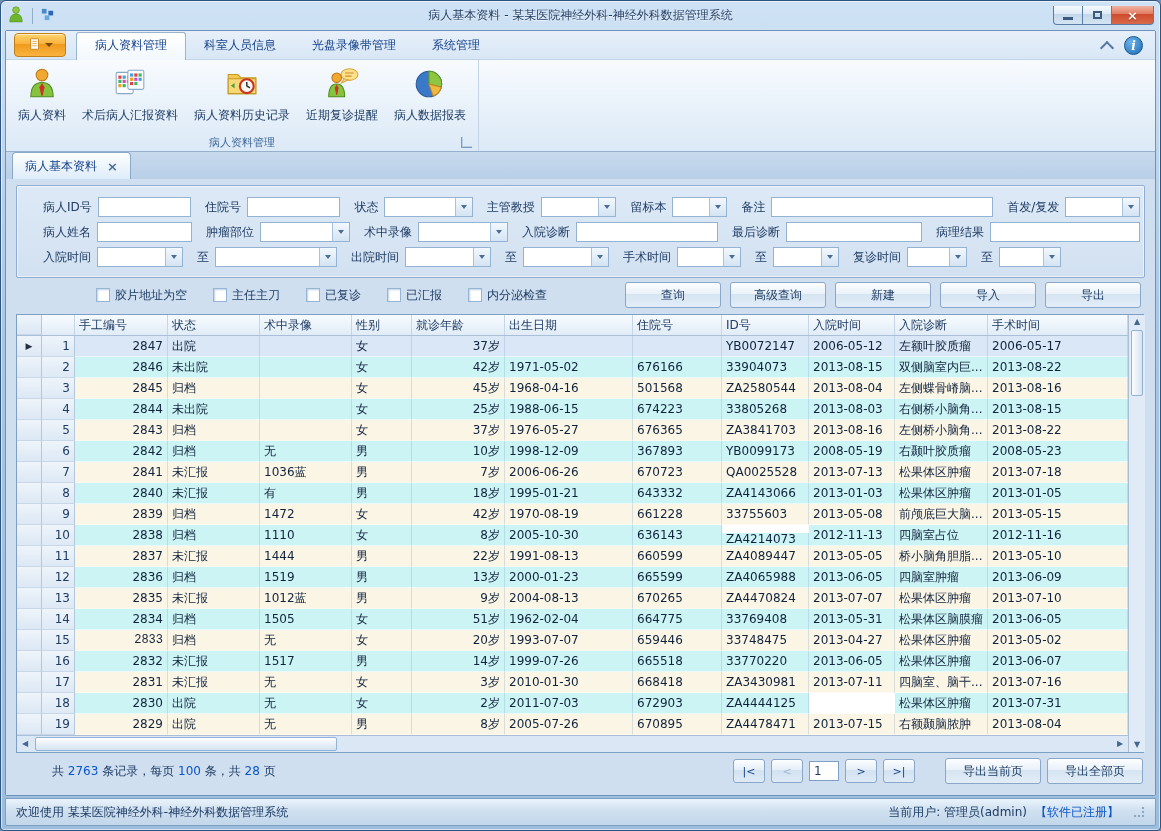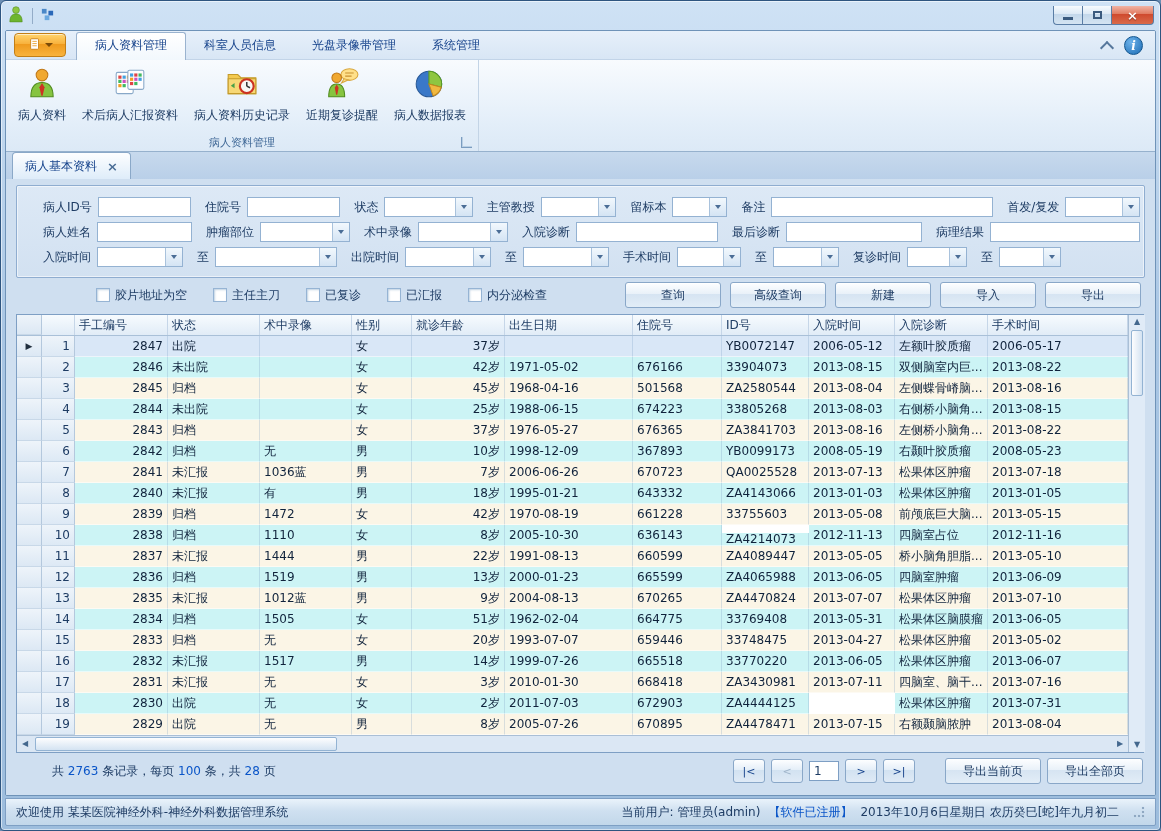--- a/index.html
+++ b/index.html
@@ -136,20 +136,21 @@
             <circle cx="16" cy="9" r="6" fill="#8ec641" stroke="#4f8a1d"></circle>
             <path d="M5 30 C5 19 10 16 16 16 C22 16 27 19 27 30 Z" fill="#6db52e" stroke="#4f8a1d"></path>
           </svg></span>
       <div class="tb-sep"></div>
       <span id="qa-icon"><svg width="15" height="15" viewBox="0 0 16 16">
             <rect x="2" y="2" width="5" height="5" fill="#4a88c8"></rect>
             <rect x="9" y="4" width="5" height="5" fill="#2a68b8"></rect>
             <rect x="5" y="9" width="5" height="5" fill="#6aa8e0"></rect>
           </svg></span>
     </div>
+    <div class="title-text">病人基本资料 - 某某医院神经外科-神经外科数据管理系统</div>
     <div class="win-controls">
       <div class="win-btn min">
           <div class="glyph-min"></div>
         </div>
       <div class="win-btn max">
           <div class="glyph-max"></div>
         </div>
       <div class="win-btn close">
           <span>×</span>
         </div>
@@ -597,21 +598,21 @@
                 <div class="gc row-cyan " style="width: 128px;">1962-02-04</div>
                 <div class="gc row-cyan " style="width: 89px;">664775</div>
                 <div class="gc row-cyan " style="width: 87px;">33769408</div>
                 <div class="gc row-cyan " style="width: 86px;">2013-05-31</div>
                 <div class="gc row-cyan " style="width: 93px;">松果体区脑膜瘤</div>
                 <div class="gc row-cyan " style="width: 140px;">2013-06-05</div>
               </div>
               <div class="grow">
                 <div class="markercell"></div>
                 <div class="gc numcell r" style="width: 33px;">15</div>
-                <div class="gc row-cream r" style="width: 93px;">2833</div>
+                <div class="gc row-cream r" style="width: 93px; font-family: Liberation Mono, monospace;">2833</div>
                 <div class="gc row-cream " style="width: 92px;">归档</div>
                 <div class="gc row-cream " style="width: 92px;">无</div>
                 <div class="gc row-cream " style="width: 60px;">女</div>
                 <div class="gc row-cream r" style="width: 93px;">20岁</div>
                 <div class="gc row-cream " style="width: 128px;">1993-07-07</div>
                 <div class="gc row-cream " style="width: 89px;">659446</div>
                 <div class="gc row-cream " style="width: 87px;">33748475</div>
                 <div class="gc row-cream " style="width: 86px;">2013-04-27</div>
                 <div class="gc row-cream " style="width: 93px;">松果体区肿瘤</div>
                 <div class="gc row-cream " style="width: 140px;">2013-05-02</div>
@@ -707,18 +708,17 @@
       </div>
 
     </div>
   </div>
 
   <div class="statusbar">
     <span>欢迎使用 某某医院神经外科-神经外科数据管理系统</span>
     <div class="sb-right">
       <span>当前用户: 管理员(admin)</span>
       <span class="sb-link">【软件已注册】</span>
-      <span>2013年10月6日星期日 农历癸巳[蛇]年九月初二</span>
       <span class="grip"></span>
     </div>
   </div>
 
 </div>
 
 </body></html>

